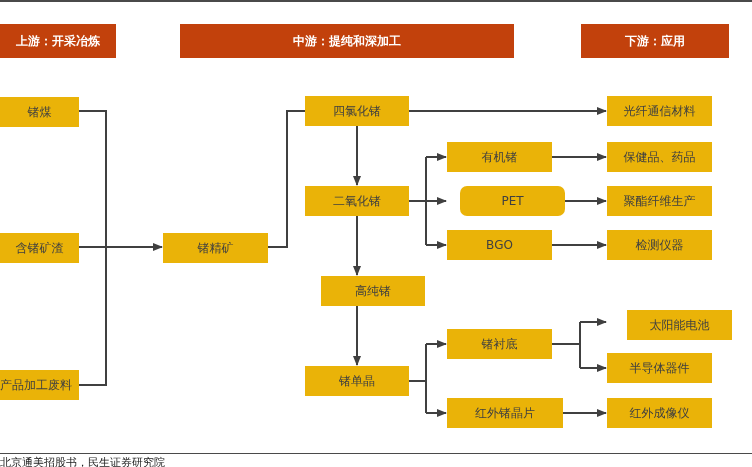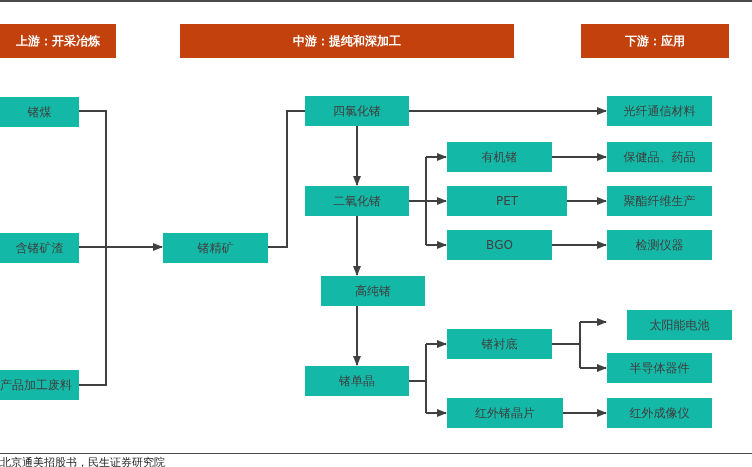--- a/index.html
+++ b/index.html
@@ -9,21 +9,21 @@
     position: relative;
   }
   .topline { position: absolute; left: 0; top: 0; width: 752px; height: 2px; background: #4a4a4a; }
   .bottomline { position: absolute; left: 0; top: 453px; width: 752px; height: 1px; background: #4a4a4a; }
   .hdr {
     position: absolute; top: 24px; height: 34px; background: #c2410c; color: #fff;
     font-size: 12px; font-weight: bold; display: flex; align-items: center; justify-content: center;
     box-sizing: border-box;
   }
   .box {
-    position: absolute; background: #14b8a6; color: #404040; font-size: 12px;
+    position: absolute; background: #eab308; color: #404040; font-size: 12px;
     display: flex; align-items: center; justify-content: center; white-space: nowrap;
   }
   svg.lines { position: absolute; left: 0; top: 0; }
   .source {
     position: absolute; left: 0; top: 456px; font-size: 11px; color: #222; white-space: nowrap;
     line-height: 14px;
   }
 </style>
 </head>
 <body>
@@ -80,21 +80,21 @@
 <div class="box" style="left:0;top:233px;width:79px;height:30px;">含锗矿渣</div>
 <div class="box" style="left:0;top:370px;width:79px;height:30px;justify-content:flex-start;">产品加工废料</div>
 <div class="box" style="left:163px;top:233px;width:105px;height:30px;">锗精矿</div>
 
 <div class="box" style="left:305px;top:96px;width:104px;height:30px;">四氯化锗</div>
 <div class="box" style="left:305px;top:186px;width:104px;height:30px;">二氧化锗</div>
 <div class="box" style="left:321px;top:276px;width:104px;height:30px;">高纯锗</div>
 <div class="box" style="left:305px;top:366px;width:104px;height:30px;">锗单晶</div>
 
 <div class="box" style="left:447px;top:142px;width:105px;height:30px;">有机锗</div>
-<div class="box" style="left:447px;top:186px;width:120px;height:30px;">PET</div>
+<div class="box" style="left:460px;top:186px;width:105px;height:30px;border-radius:7px;">PET</div>
 <div class="box" style="left:447px;top:230px;width:105px;height:30px;">BGO</div>
 <div class="box" style="left:447px;top:329px;width:105px;height:30px;">锗衬底</div>
 <div class="box" style="left:447px;top:398px;width:116px;height:30px;">红外锗晶片</div>
 
 <div class="box" style="left:607px;top:96px;width:105px;height:30px;">光纤通信材料</div>
 <div class="box" style="left:607px;top:142px;width:105px;height:30px;">保健品、药品</div>
 <div class="box" style="left:607px;top:186px;width:105px;height:30px;">聚酯纤维生产</div>
 <div class="box" style="left:607px;top:230px;width:105px;height:30px;">检测仪器</div>
 <div class="box" style="left:607px;top:310px;width:105px;height:30px;margin-left:20px;">太阳能电池</div>
 <div class="box" style="left:607px;top:353px;width:105px;height:30px;">半导体器件</div>

